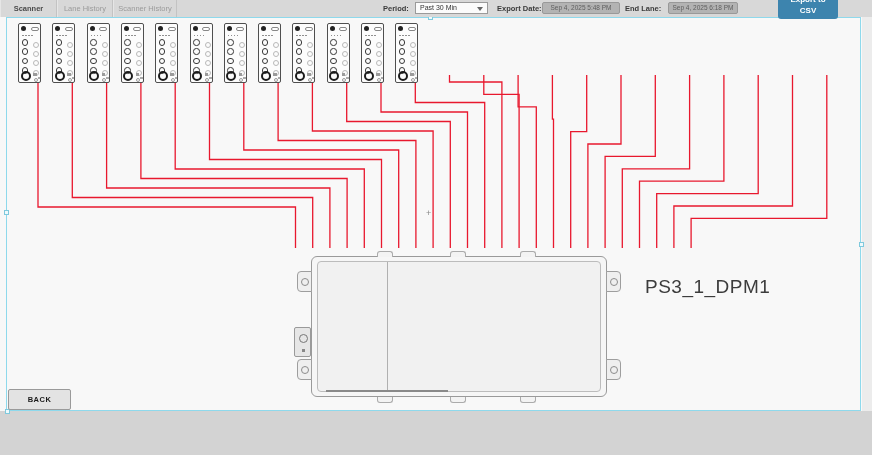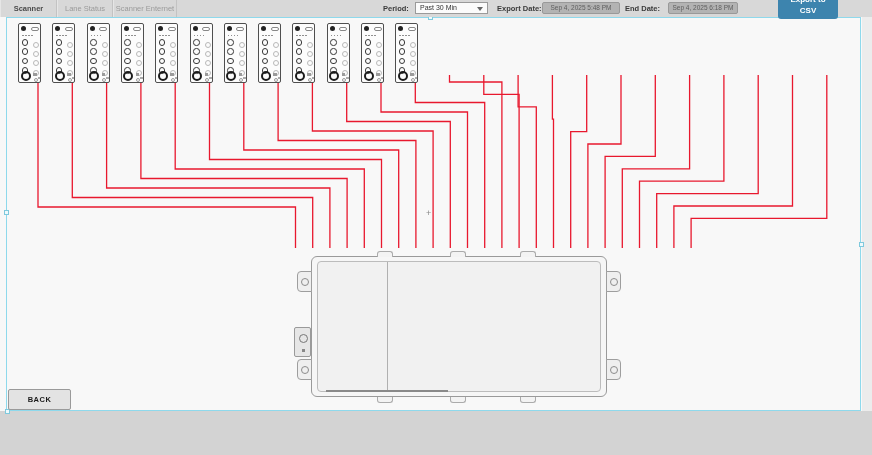--- a/index.html
+++ b/index.html
@@ -482,39 +482,40 @@
     <div class="ring"></div>
     <div class="dot"></div>
   </div>
   <div class="bump" style="left:377px;top:250.5px;border-radius:3px 3px 0 0;border-bottom:none;"></div>
   <div class="bump" style="left:450px;top:250.5px;border-radius:3px 3px 0 0;border-bottom:none;"></div>
   <div class="bump" style="left:520px;top:250.5px;border-radius:3px 3px 0 0;border-bottom:none;"></div>
   <div class="bump" style="left:377px;top:396.5px;border-radius:0 0 3px 3px;border-top:none;"></div>
   <div class="bump" style="left:450px;top:396.5px;border-radius:0 0 3px 3px;border-top:none;"></div>
   <div class="bump" style="left:520px;top:396.5px;border-radius:0 0 3px 3px;border-top:none;"></div>
 
+  <div class="dpmlabel">PS3_1_DPM1</div>
   <div class="plus">+</div>
 
   <div class="handle" style="left:428px;top:14.5px;"></div>
   <div class="handle" style="left:3.5px;top:210px;"></div>
   <div class="handle" style="left:858.5px;top:242px;"></div>
   <div class="handle" style="left:5px;top:408.5px;"></div>
 
   <button class="back">BACK</button>
 
   <div class="toolbar">
     <div class="tabs">
       <div class="tab t1 active">Scanner</div>
-      <div class="tab t2">Lane Status</div>
-      <div class="tab t3">Scanner Enternet</div>
+      <div class="tab t2">Lane History</div>
+      <div class="tab t3">Scanner History</div>
     </div>
     <span class="lbl" style="left:383px;">Period:</span>
     <div class="select" style="left:415px;width:73px;">
       <span>Past 30 Min</span>
       <span class="chev"></span>
     </div>
     <span class="lbl" style="left:497px;">Export Date:</span>
     <div class="dateinput" style="left:542px;width:78px;">Sep 4, 2025 5:48 PM</div>
-    <span class="lbl" style="left:625px;">End Date:</span>
+    <span class="lbl" style="left:625px;">End Lane:</span>
     <div class="dateinput" style="left:668px;width:70px;">Sep 4, 2025 6:18 PM</div>
     <button class="export" style="background: rgb(61, 132, 174);">Export to CSV</button>
   </div>
 </div>
 
 </body></html>

